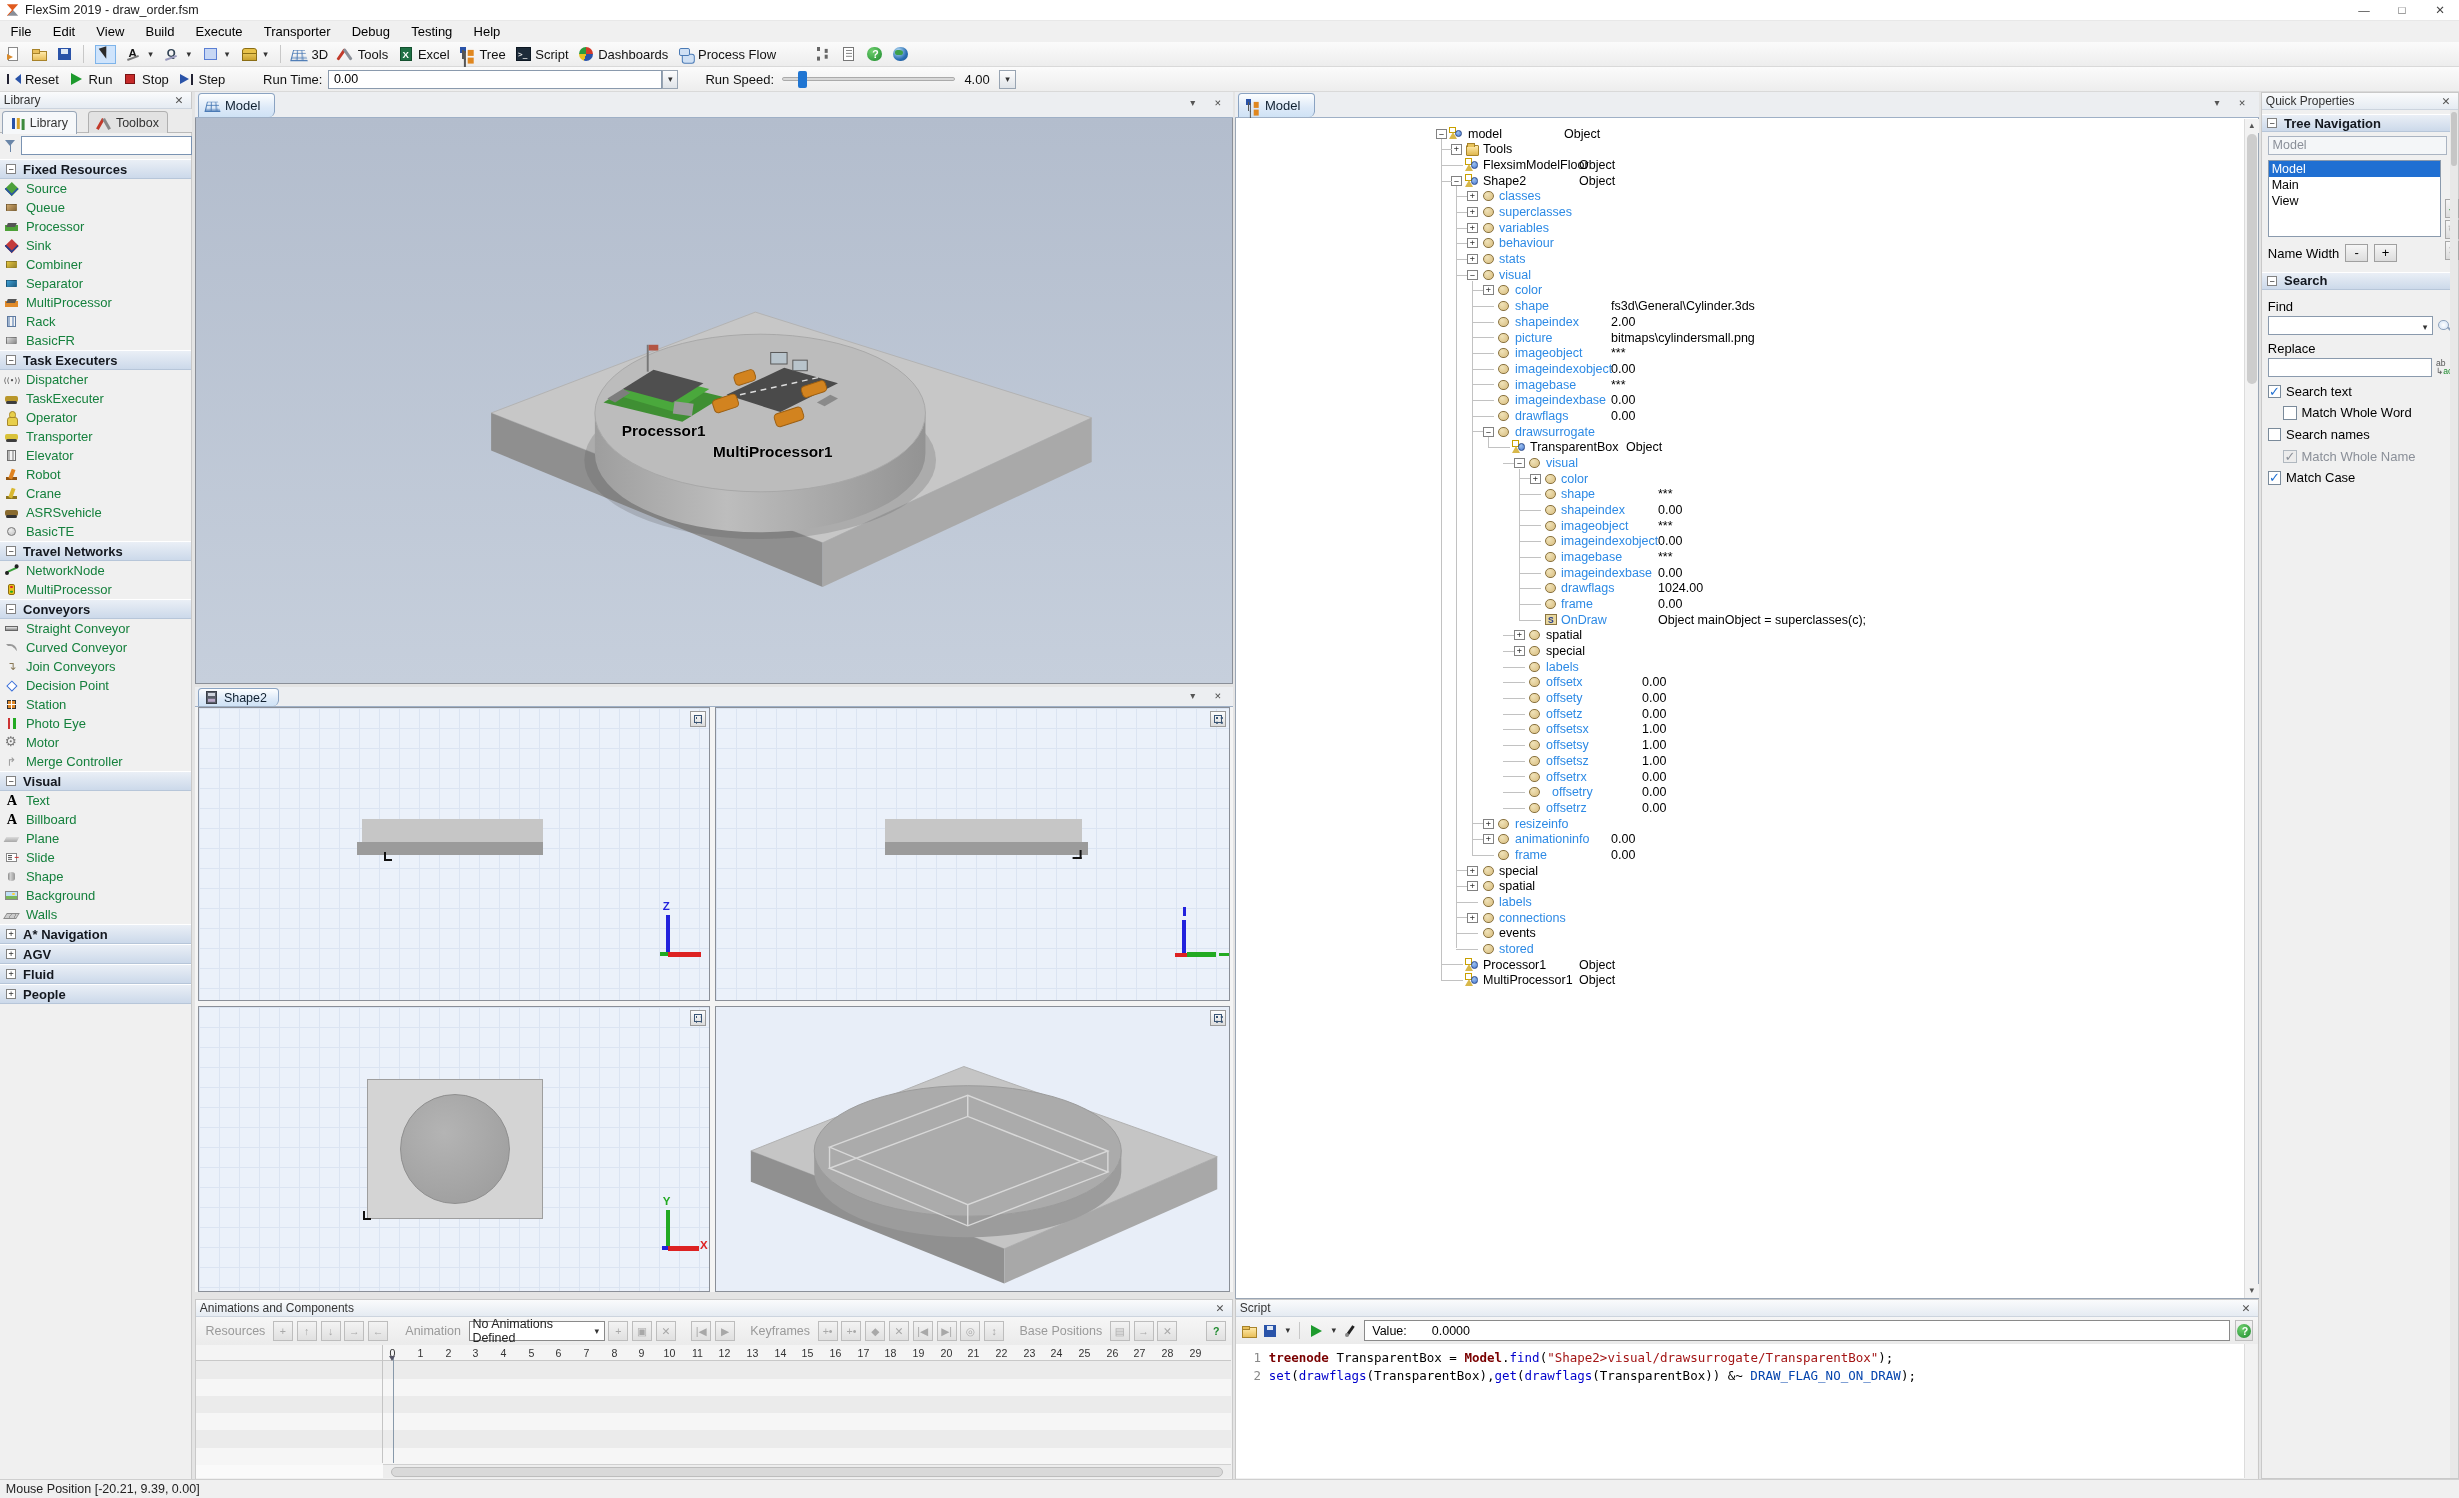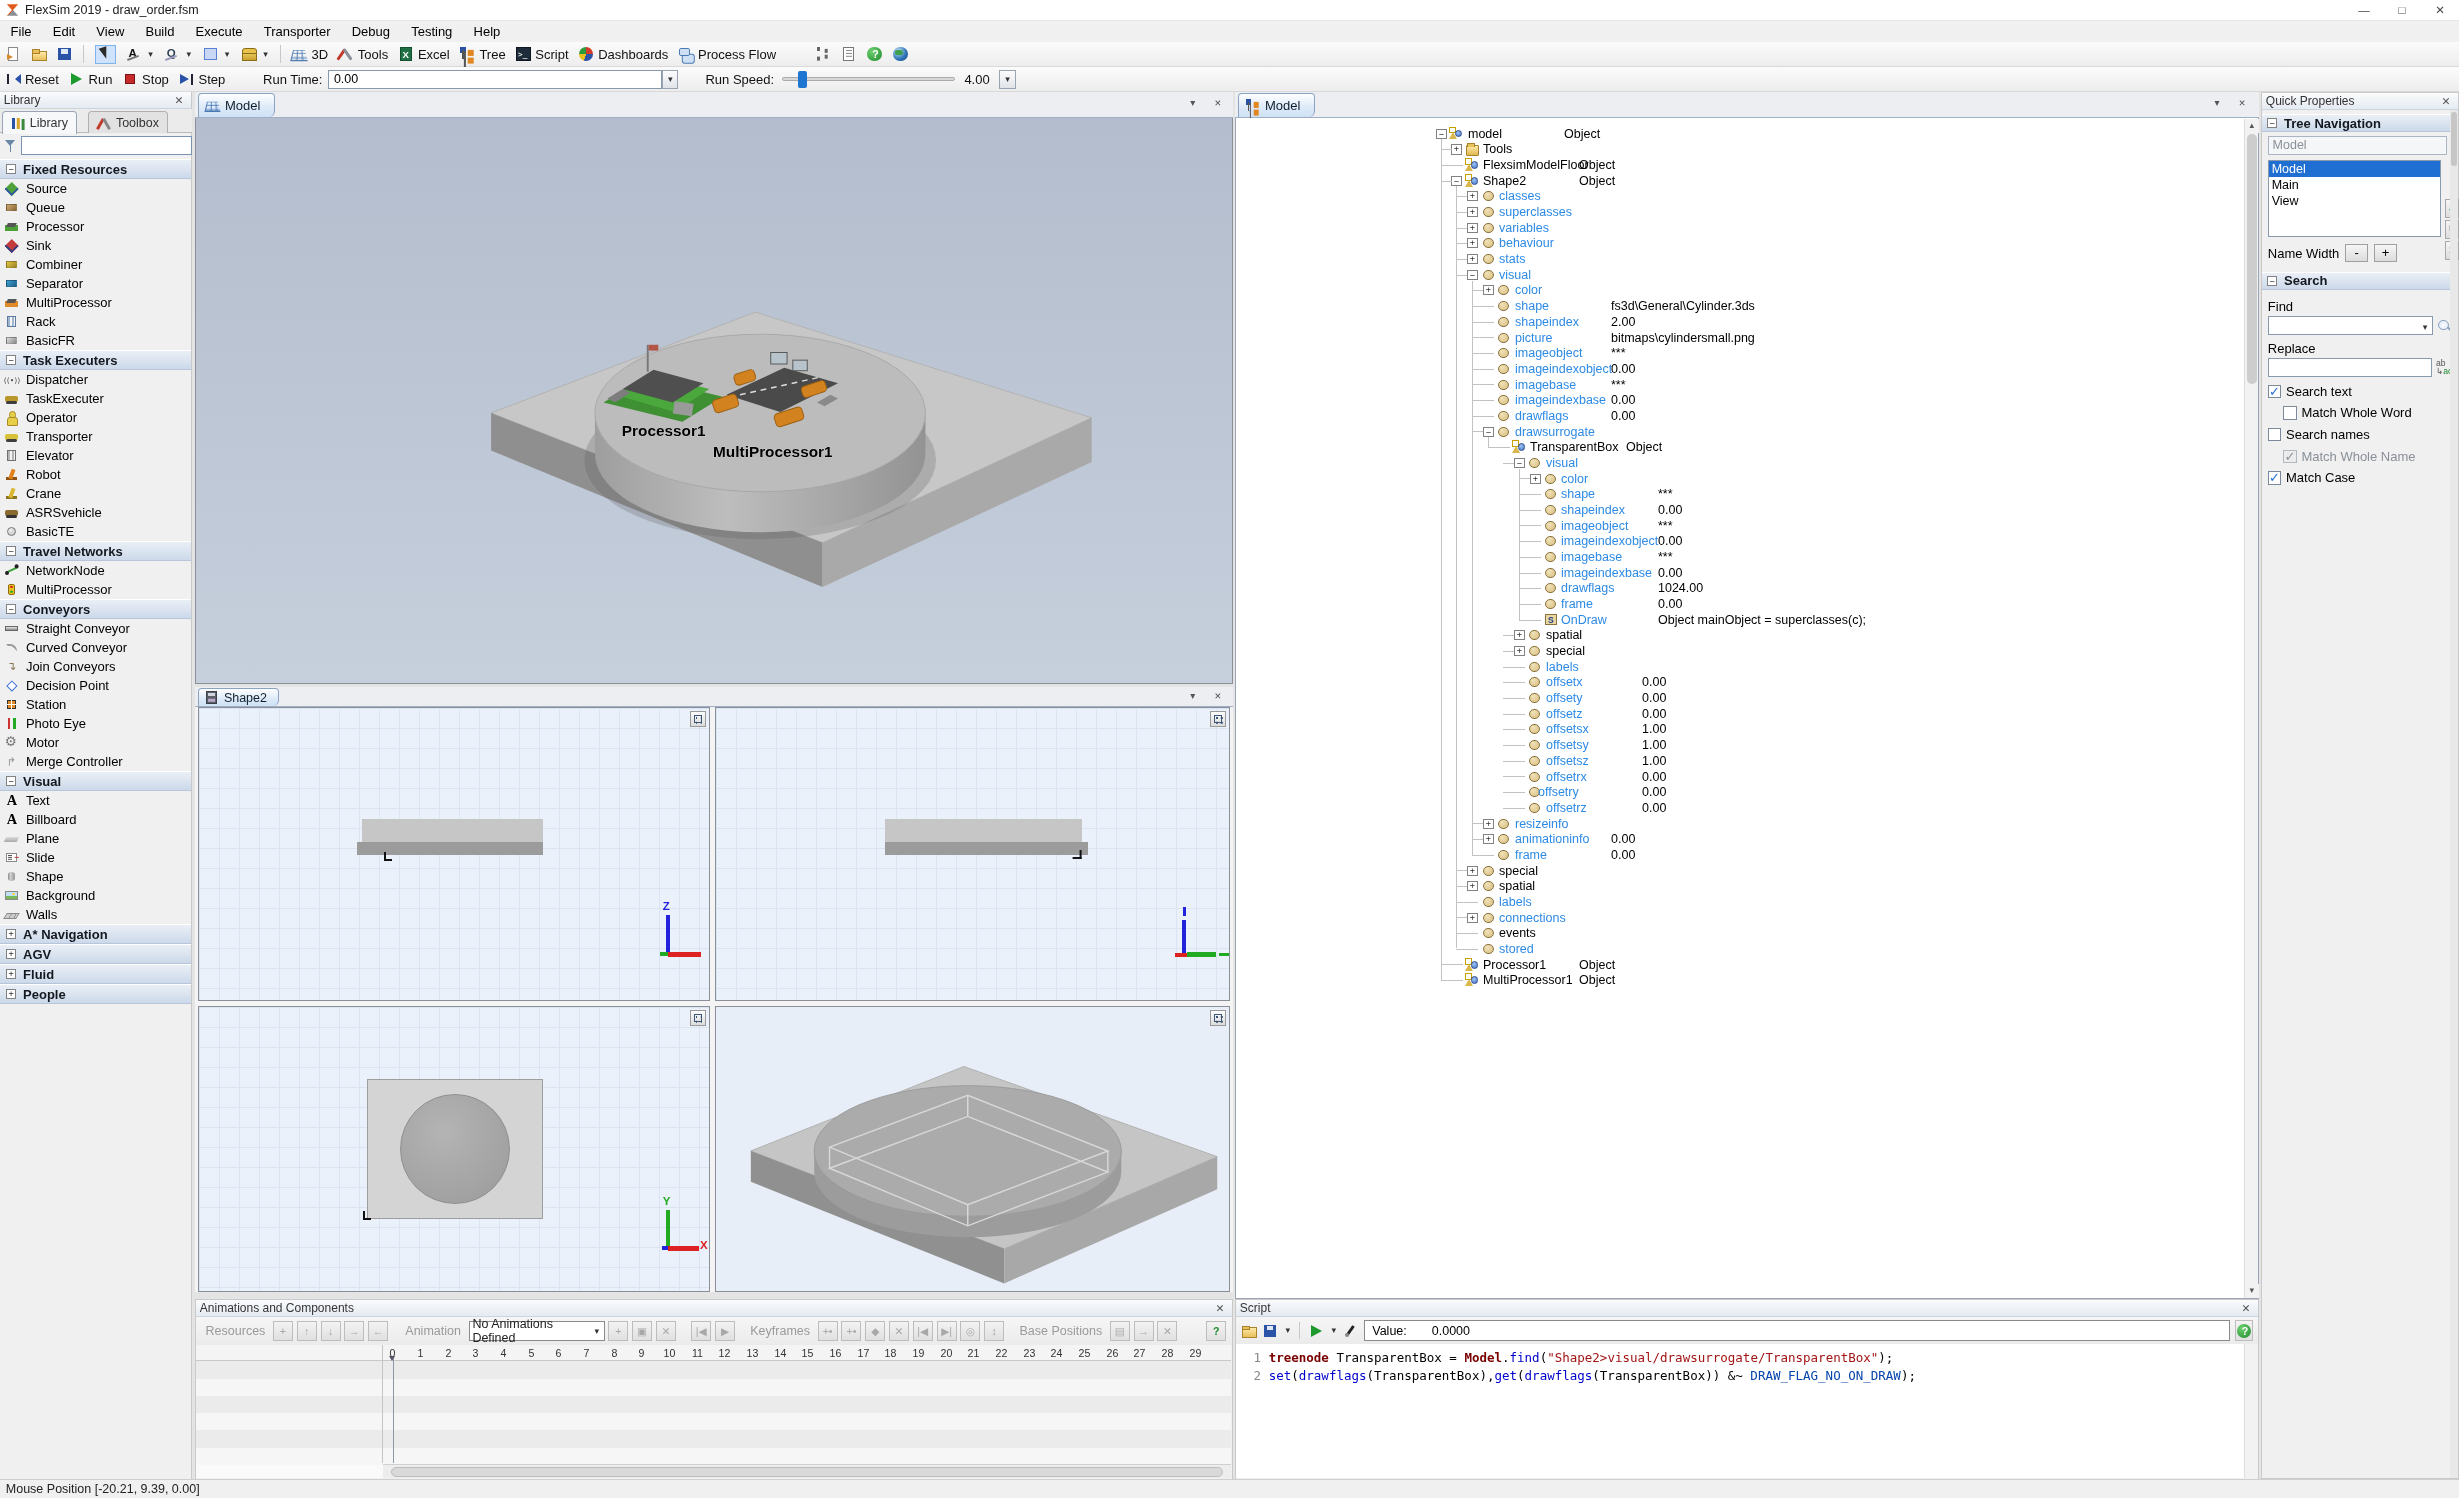--- a/index.html
+++ b/index.html
@@ -81,21 +81,21 @@
   .i-toolbox::after{left:8.6px;top:2.9px;width:2.9px;height:11.5px;background:#888;transform:rotate(-30deg);}
   #lib-filter{position:absolute;left:0;top:41px;width:192px;height:25px;display:flex;align-items:center;padding:0 2.9px;gap:2.9px;}
   .i-funnel::before{left:1.9px;top:1.9px;border:5.8px solid transparent;border-top:6.7px solid #6a86a8;}
   .i-funnel::after{left:6.7px;top:7.7px;width:1.9px;height:6.7px;background:#6a86a8;}
   #lib-filter input{flex:1;height:19px;border:1px solid #7a93b2;background:#fff;font-size:12.5px;padding:0 3.8px;}
   #lib-list{position:absolute;left:0;top:67px;width:191px;bottom:0;overflow:hidden;}
   .lib-sec{height:20px;background:linear-gradient(#eaeff6,#ccd9ea);border-top:1px solid #fff;border-bottom:1px solid #b7c6d9;display:flex;align-items:center;gap:6.7px;padding:0 0 0 5.8px;}
   .lib-sec b{font-size:13px;color:#14181f;}
   .ebox{width:10.6px;height:10.6px;background:#fff;border:1px solid #828282;font:8.6px/8.6px "DejaVu Sans Mono";color:#333;text-align:center;flex:none;}
   .lib-item{height:19px;display:flex;align-items:center;gap:6.7px;padding-left:3.8px;}
-  .lib-item span.lbl{font-size:13px;color:#000000;}
+  .lib-item span.lbl{font-size:13px;color:#15803d;}
   .ic{width:15.4px;height:15.4px;position:relative;flex:none;}
   .ic::before,.ic::after{content:"";position:absolute;}
   .s-diamond::before{inset:2.9px;background:var(--c1);box-shadow:inset -1.9px -1.9px 0 var(--c2);transform:rotate(45deg);}
   .s-box::before{inset:3.8px 1.9px;background:linear-gradient(135deg,var(--c1),var(--c2));border:1px solid #0003;}
   .s-machine::before{inset:6.7px 1px 2.9px;background:var(--c1);}
   .s-machine::after{left:2.9px;right:3.8px;top:3.8px;height:3.8px;background:var(--c2);transform:skewX(-25deg);}
   .s-rack::before{inset:1.9px 2.9px;background:repeating-linear-gradient(90deg,var(--c1) 0 1.9px,#f4f4f4 1.9px 3.8px);border:1px solid var(--c2);}
   .s-person::before{left:4.8px;top:1px;width:5.8px;height:5.8px;border-radius:50%;background:var(--c1);border:1px solid var(--c2);}
   .s-person::after{left:2.9px;top:7.7px;width:9.6px;height:6.7px;border-radius:2.9px 2.9px 1px 1px;background:var(--c1);border:1px solid var(--c2);}
   .s-vehicle::before{inset:4.8px 1px 3.8px;background:var(--c1);border-radius:1.9px;}
@@ -1015,21 +1015,21 @@
           <span class="nm b" style="left:310px;top:1px">offsetsz</span>
           <span class="val" style="left:406px;top:1px">1.00</span>
         </div>
         <div class="trow" style="top: 651px;">
           <span class="t-ball" style="left:293px;top:2.9px"></span>
           <span class="nm b" style="left:310px;top:1px">offsetrx</span>
           <span class="val" style="left:406px;top:1px">0.00</span>
         </div>
         <div class="trow" style="top: 666px;">
           <span class="t-ball" style="left:293px;top:2.9px"></span>
-          <span class="nm b" style="left:302px;top:1px">offsetry</span>
+          <span class="nm b" style="left:316px;top:1px">offsetry</span>
           <span class="val" style="left:406px;top:1px">0.00</span>
         </div>
         <div class="trow" style="top: 682px;">
           <span class="t-ball" style="left:293px;top:2.9px"></span>
           <span class="nm b" style="left:310px;top:1px">offsetrz</span>
           <span class="val" style="left:406px;top:1px">0.00</span>
         </div>
         <div class="trow" style="top: 698px;">
           <span class="ebox" style="position:absolute;left:247px;top:2.9px">+</span>
           <span class="t-ball" style="left:262px;top:2.9px"></span>

